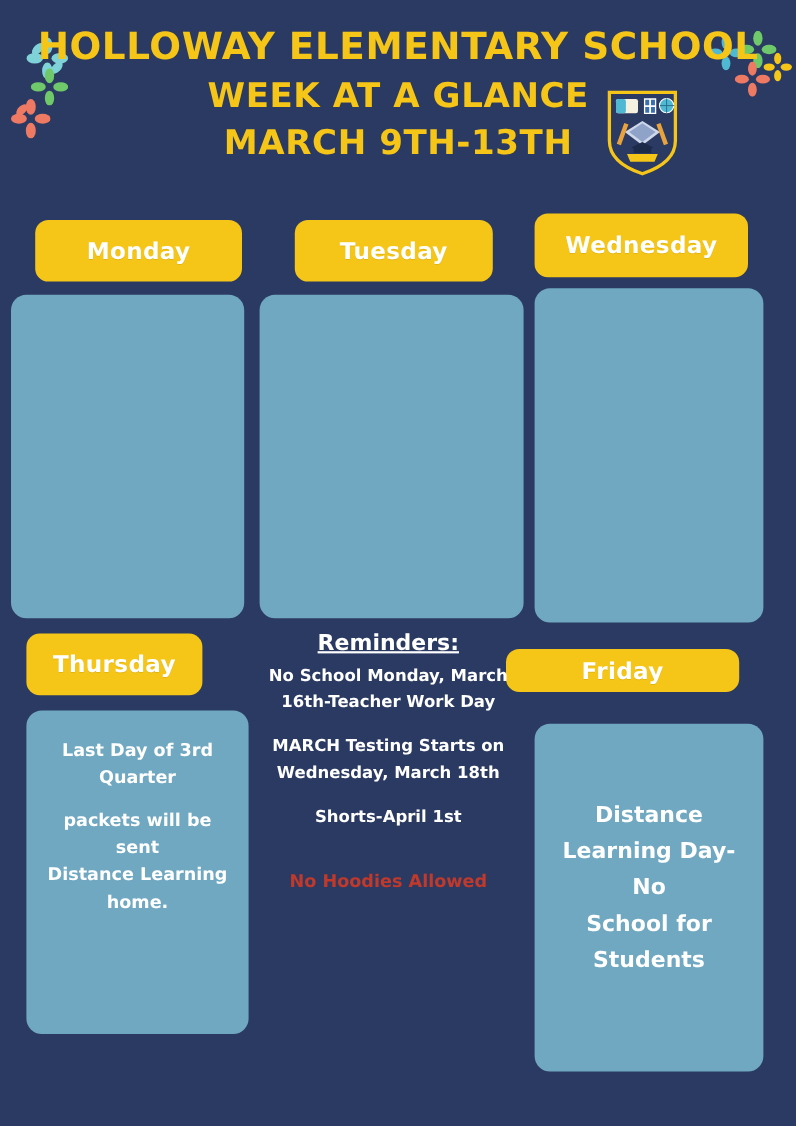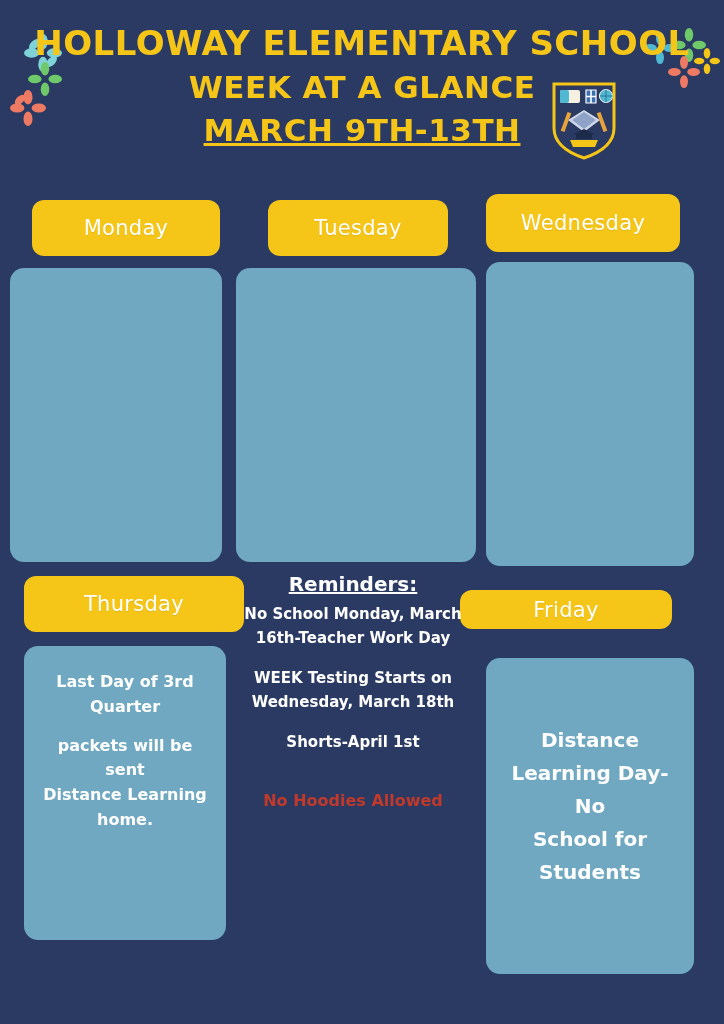--- a/index.html
+++ b/index.html
@@ -32,38 +32,38 @@
   .header h1 {
     color: #f5c518;
     font-family: "DejaVu Sans", sans-serif;
     font-weight: bold;
     font-size: 34px;
     letter-spacing: 0.5px;
     line-height: 1.27;
     text-transform: uppercase;
   }
   .header .line2 { font-size: 31px; }
-  .header .line3 { font-size: 31px; text-decoration: underline; }
+  .header .line3 { font-size: 31px; }
 
   
   .crest {
     position: absolute;
     top: 78px;
     left: 548px;
     width: 72px;
     height: 84px;
   }
 
   
   .pill {
     position: absolute;
     background: #f5c518;
     border-radius: 12px;
     color: #ffffff;
-    font-weight: normal;
+    font-weight: bold;
     display: flex;
     align-items: center;
     justify-content: center;
     text-align: center;
     font-size: 21px;
     letter-spacing: 0.3px;
     text-shadow: 0 1px 0 rgba(0,0,0,0.08);
   }
 
   
@@ -229,21 +229,21 @@
     <span class="txt-line"></span>
   </div>
 
   <div class="pill" style="left:486px; top:194px; width:194px; height:58px;">
     <span>Wednesday</span>
   </div>
   <div class="box" style="left:486px; top:262px; width:208px; height:304px;">
     <span class="txt-line"></span>
   </div>
 
-  <div class="pill" style="left:24px; top:576px; width:220px; height:56px;">
+  <div class="pill" style="left:24px; top:576px; width:160px; height:56px;">
     <span>Thursday</span>
   </div>
   <div class="box" style="left:24px; top:646px; width:202px; height:294px; font-size:16px; padding-top:24px;">
     <span class="txt-line">Last Day of 3rd</span>
     <span class="txt-line">Quarter</span>
     <span class="spacer"></span>
     <span class="txt-line">packets will be sent</span>
     <span class="txt-line">Distance Learning</span>
     <span class="txt-line">home.</span>
   </div>
@@ -259,21 +259,21 @@
   </div>
 
   <div class="reminders">
     <div class="reminders-title">Reminders:</div>
     <p>
       <span class="txt-line">No School Monday, March</span>
       <span class="txt-line">16th-Teacher Work Day</span>
     </p>
     <div class="rem-gap"></div>
     <p>
-      <span class="txt-line">WEEK Testing</span>
+      <span class="txt-line">MARCH Testing</span>
       <span class="txt-line">Starts on</span>
       <span class="txt-line">Wednesday, March 18th</span>
     </p>
     <div class="rem-gap"></div>
     <p>Shorts-April 1st</p>
     <div class="rem-gap" style="height:34px;"></div>
     <p class="warn">No Hoodies Allowed</p>
   </div>
 
 </div>

